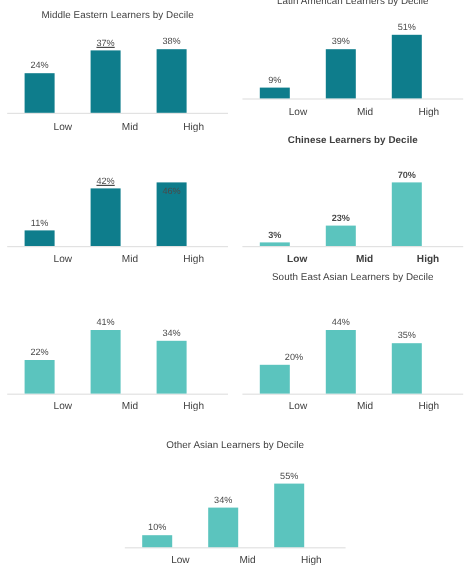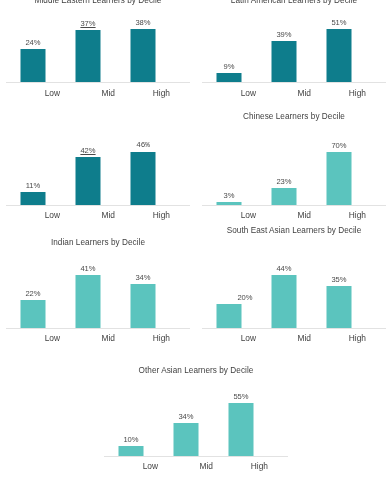--- a/index.html
+++ b/index.html
@@ -78,21 +78,21 @@
     line-height: 10px;
     color: #3f3f3f;
     text-align: right;
     white-space: nowrap;
   }
 </style>
 </head>
 <body>
 
 <div id="grid">
-    <div class="panel" style="left: 0px; top: 0px; width: 196px; height: 360px;">
+    <div class="panel" style="left: 0px; top: 12px; width: 196px; height: 360px;">
       <div class="panel-title" style="top: -4px;">Middle Eastern Learners by Decile</div>
       <div class="axis-line" style="top: 82px;"></div>
       <div class="bar" style="left: 33px; top: 49px; bottom: auto; height: 33px; background: rgb(14, 125, 140);"></div>
       <div class="bar-value" style="left: 6px; width: 54px; right: auto; top: 38px;">24%</div>
       <div class="cat-label" style="left: 6px; width: 54px; right: auto; top: 88px;">Low</div>
       <div class="bar" style="left: 88px; top: 30px; bottom: auto; height: 52px; background: rgb(14, 125, 140);"></div>
       <div class="bar-value" style="left: 61px; width: 54px; right: auto; top: 19px; text-decoration: underline;">37%</div>
       <div class="cat-label" style="left: 61px; width: 54px; right: auto; top: 88px;">Mid</div>
       <div class="bar" style="left: 143px; top: 29px; bottom: auto; height: 53px; background: rgb(14, 125, 140);"></div>
       <div class="bar-value" style="left: 116px; width: 54px; right: auto; top: 18px;">38%</div>
@@ -113,38 +113,37 @@
     </div>
     <div class="panel" style="left: 0px; top: 0px; width: 196px; height: 480px;">
       <div class="axis-line" style="top: 205px;"></div>
       <div class="bar" style="left: 33px; top: 192px; bottom: auto; height: 13px; background: rgb(14, 125, 140);"></div>
       <div class="bar-value" style="left: 6px; width: 54px; right: auto; top: 181px;">11%</div>
       <div class="cat-label" style="left: 6px; width: 54px; right: auto; top: 210px;">Low</div>
       <div class="bar" style="left: 88px; top: 157px; bottom: auto; height: 48px; background: rgb(14, 125, 140);"></div>
       <div class="bar-value" style="left: 61px; width: 54px; right: auto; top: 146px; text-decoration: underline;">42%</div>
       <div class="cat-label" style="left: 61px; width: 54px; right: auto; top: 210px;">Mid</div>
       <div class="bar" style="left: 143px; top: 152px; bottom: auto; height: 53px; background: rgb(14, 125, 140);"></div>
-      <div class="bar-value" style="left: 116px; width: 54px; right: auto; top: 141px; font-family: Liberation Mono, monospace;">46%</div>
+      <div class="bar-value" style="left: 116px; width: 54px; right: auto; top: 155px;">46%</div>
       <div class="cat-label" style="left: 116px; width: 54px; right: auto; top: 210px;">High</div>
     </div>
-    <div class="panel" style="left: 196px; top: 0px; width: 196px; height: 480px;">
+    <div class="panel" style="left: 196px; top: 0px; width: 196px; height: 480px; font-weight: bold;">
       <div class="panel-title" style="top: 112px;">Chinese Learners by Decile</div>
       <div class="axis-line" style="top: 205px;"></div>
       <div class="bar" style="left: 33px; top: 202px; bottom: auto; height: 3px; background: rgb(91, 196, 190);"></div>
       <div class="bar-value" style="left: 6px; width: 54px; right: auto; top: 191px;">3%</div>
       <div class="cat-label" style="left: 6px; width: 54px; right: auto; top: 210px;">Low</div>
       <div class="bar" style="left: 88px; top: 188px; bottom: auto; height: 17px; background: rgb(91, 196, 190);"></div>
       <div class="bar-value" style="left: 61px; width: 54px; right: auto; top: 177px;">23%</div>
       <div class="cat-label" style="left: 61px; width: 54px; right: auto; top: 210px;">Mid</div>
       <div class="bar" style="left: 143px; top: 152px; bottom: auto; height: 53px; background: rgb(91, 196, 190);"></div>
       <div class="bar-value" style="left: 116px; width: 54px; right: auto; top: 141px;">70%</div>
       <div class="cat-label" style="left: 116px; width: 54px; right: auto; top: 210px;">High</div>
     </div>
     <div class="panel" style="left: 0px; top: 0px; width: 196px; height: 480px;">
-      <div class="panel-title" style="top: 238px;">Indian Learners by Decile</div>
       <div class="axis-line" style="top: 328px;"></div>
       <div class="bar" style="left: 33px; top: 300px; bottom: auto; height: 28px; background: rgb(91, 196, 190);"></div>
       <div class="bar-value" style="left: 6px; width: 54px; right: auto; top: 289px;">22%</div>
       <div class="cat-label" style="left: 6px; width: 54px; right: auto; top: 333px;">Low</div>
       <div class="bar" style="left: 88px; top: 275px; bottom: auto; height: 53px; background: rgb(91, 196, 190);"></div>
       <div class="bar-value" style="left: 61px; width: 54px; right: auto; top: 264px;">41%</div>
       <div class="cat-label" style="left: 61px; width: 54px; right: auto; top: 333px;">Mid</div>
       <div class="bar" style="left: 143px; top: 284px; bottom: auto; height: 44px; background: rgb(91, 196, 190);"></div>
       <div class="bar-value" style="left: 116px; width: 54px; right: auto; top: 273px;">34%</div>
       <div class="cat-label" style="left: 116px; width: 54px; right: auto; top: 333px;">High</div>

